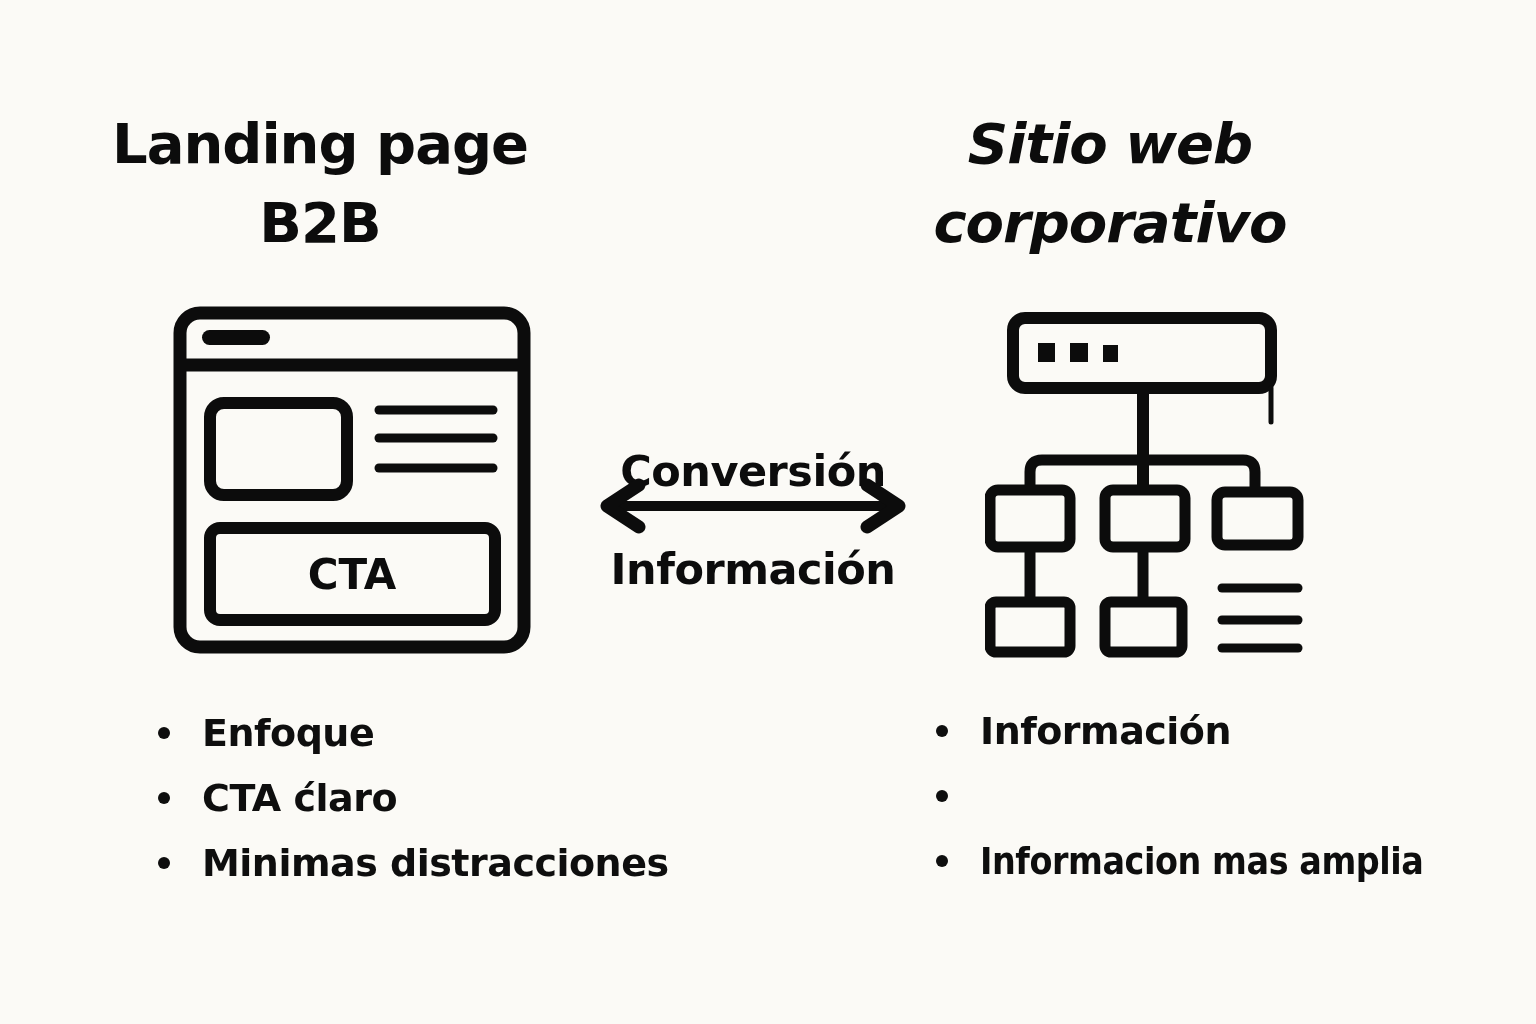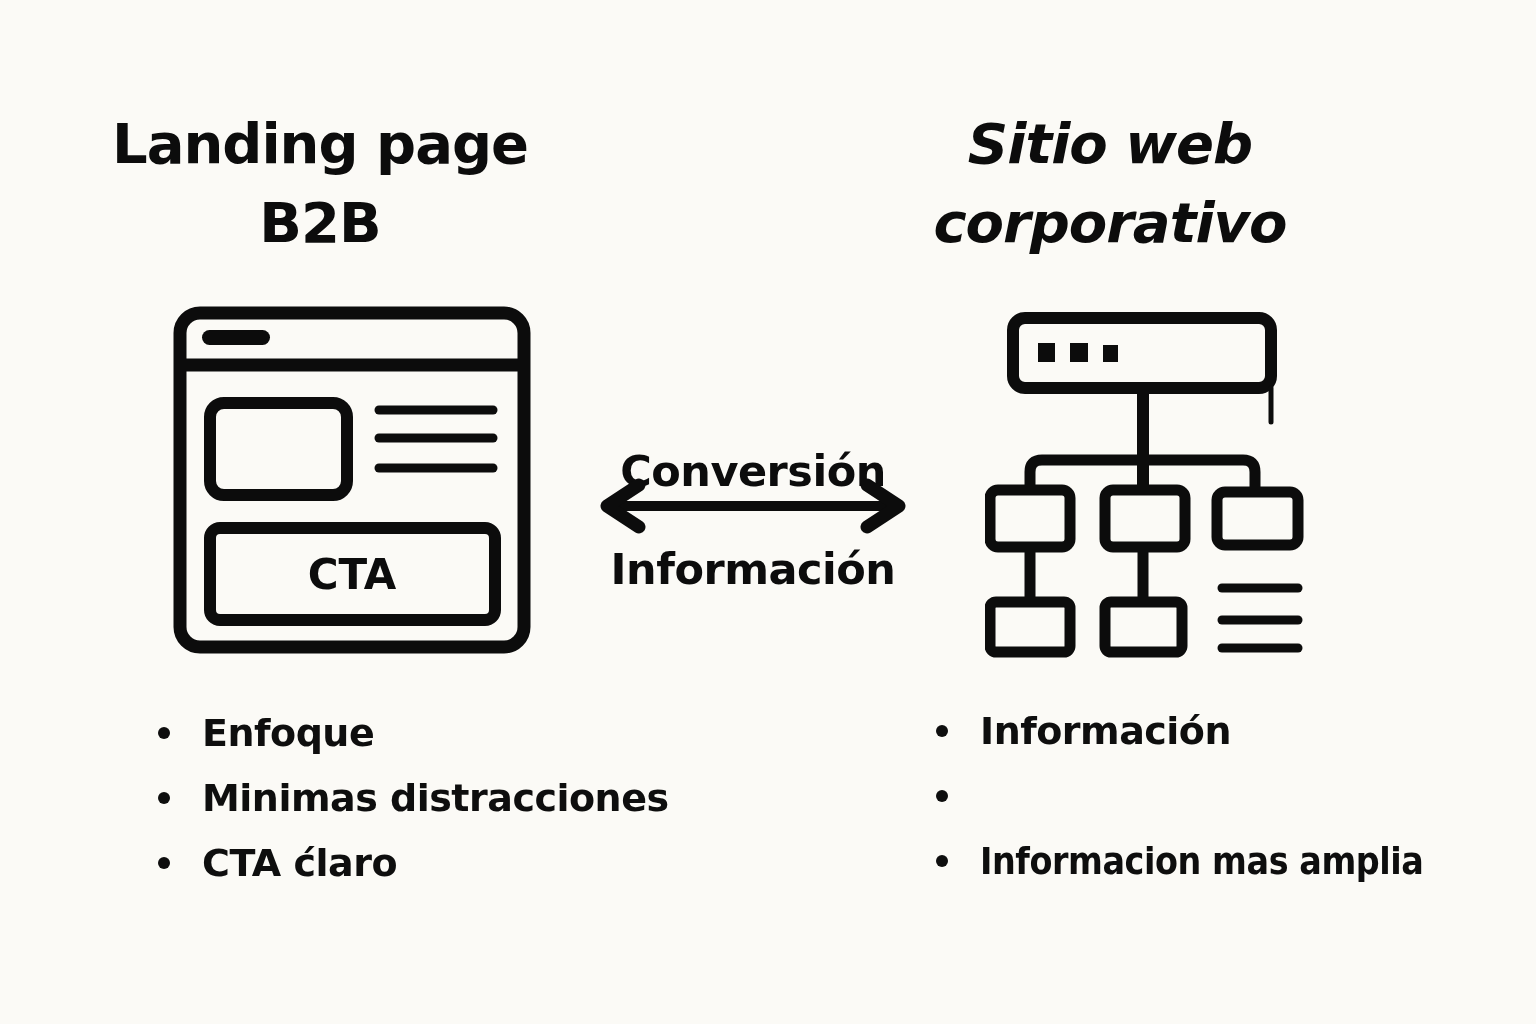--- a/index.html
+++ b/index.html
@@ -116,25 +116,25 @@
 
   <div class="mid-label mid-bottom">Información</div>
 
   <ul class="points points-left">
     <li>
       <span class="dot"></span>
       <span>Enfoque</span>
     </li>
     <li>
       <span class="dot"></span>
-      <span>Minimas distracciones</span>
+      <span>CTA ćlaro</span>
     </li>
     <li>
       <span class="dot"></span>
-      <span>CTA ćlaro</span>
+      <span>Minimas distracciones</span>
     </li>
   </ul>
 
   <ul class="points points-right">
     <li>
       <span class="dot"></span>
       <span>Información</span>
     </li>
     <li>
       <span class="dot"></span>

